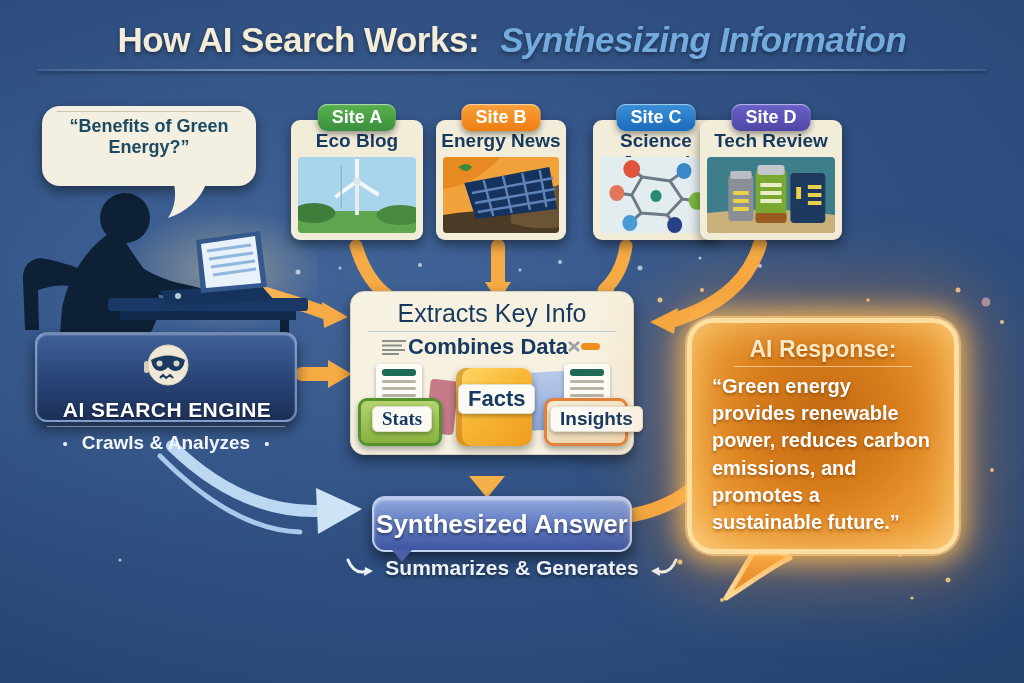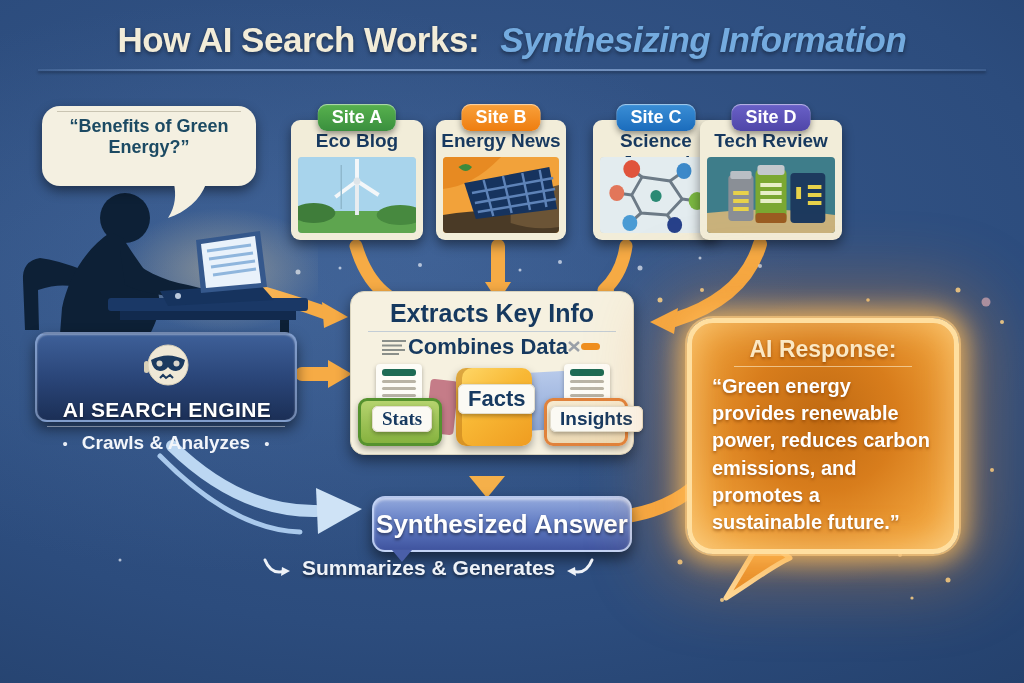--- a/index.html
+++ b/index.html
@@ -51,21 +51,21 @@
   .engine-top { display:flex; align-items:center; gap:10px; padding:8px 8px 4px 10px;flex-direction:column; }
   .engine-name { font-size:21px; font-weight:bold; letter-spacing:.4px; text-shadow:0 1px 2px rgba(0,0,0,.5); }
   .engine-div { margin:0 10px; height:1px; background:rgba(255,255,255,.4); }
   .engine-sub { display:flex; align-items:center; justify-content:center; gap:14px; margin-top:5px; }
   .engine-sub .dot { font-size:15px; color:#e9edf5; }
   .engine-sub .lbl { font-size:19px; font-weight:bold; color:#f2f5fa; }
   
   .extract { position:absolute; left:350px; top:291px; width:284px; height:164px;
     background:#f6f1e0; border:1px solid #d9d3bd; border-radius:14px;
     box-shadow:0 6px 14px rgba(0,0,0,.45); z-index:2; text-align:center; }
-  .ex-title { margin-top:7px; font-size:25px; font-weight:bold; color:#16395f; }
+  .ex-title { margin-top:7px; font-size:25px; font-weight:normal; color:#16395f; }
   .ex-div { margin:3px auto 2px; width:88%; height:1px; background:#c3cdd6; }
   .ex-subrow { display:flex; align-items:center; justify-content:center; margin-top:1px; }
   .ex-sub { font-size:22px; font-weight:bold; color:#16395f; }
   .items { position:relative; width:272px; height:86px; margin:4px auto 0; }
   .ribbon-pink { position:absolute; left:72px; top:16px; width:28px; height:54px;
     background:#c57c88; border-radius:4px; transform:rotate(6deg); }
   .ribbon-blue { position:absolute; left:158px; top:8px; width:58px; height:58px;
     background:linear-gradient(#b7c9ea,#8fa9d8); border-radius:8px; transform:rotate(-3deg); }
   .doc { position:absolute; width:46px; height:46px; background:#fdfcf7; border-radius:4px;
     box-shadow:0 2px 4px rgba(0,0,0,.3); }
@@ -86,21 +86,21 @@
   
   .answer { position:absolute; left:372px; top:496px; width:260px; height:56px;
     background:linear-gradient(#93a9dd 0%, #5c77c0 55%, #40549f 100%);
     border:2px solid rgba(205,220,250,.85); border-radius:13px;
     box-shadow:0 7px 14px rgba(0,0,0,.5), inset 0 2px 3px rgba(255,255,255,.5);
     display:flex; align-items:center; justify-content:center; z-index:2; }
   .answer .lbl { font-size:26px; font-weight:bold; color:#fff; text-shadow:0 2px 3px rgba(0,0,0,.45); }
   .answer-tail { position:absolute; left:392px; top:550px; width:0; height:0; z-index:2;
     border-left:10px solid transparent; border-right:10px solid transparent; border-top:12px solid #4a5fa8; }
   .summ { position:absolute; left:262px; top:556px; width:500px; display:flex;
-    align-items:center; gap:12px; z-index:2; }
+    align-items:center; justify-content:center; gap:12px; z-index:2; }
   .summ .lbl { font-size:21px; font-weight:bold; color:#eef2f8; text-shadow:0 2px 3px rgba(0,0,0,.5); }
   
   .glow { position:absolute; left:630px; top:235px; width:394px; height:410px; z-index:1;
     background:radial-gradient(closest-side, rgba(248,160,60,.38), rgba(248,160,60,0) 72%); }
   .resp { position:absolute; left:687px; top:318px; width:272px; height:236px;
     border-radius:26px; border:5px solid #ffdfa0;
     background:radial-gradient(circle at 50% 42%, #c06a12 0%, #d87d1c 40%, #efa13a 78%, #f7b95c 100%);
     box-shadow:0 0 0 2px rgba(255,205,130,.6), 0 0 26px 7px rgba(255,190,90,.85),
                0 0 70px 30px rgba(240,140,40,.35), inset 0 0 36px rgba(255,230,170,.5);
     z-index:3; text-align:center; }

